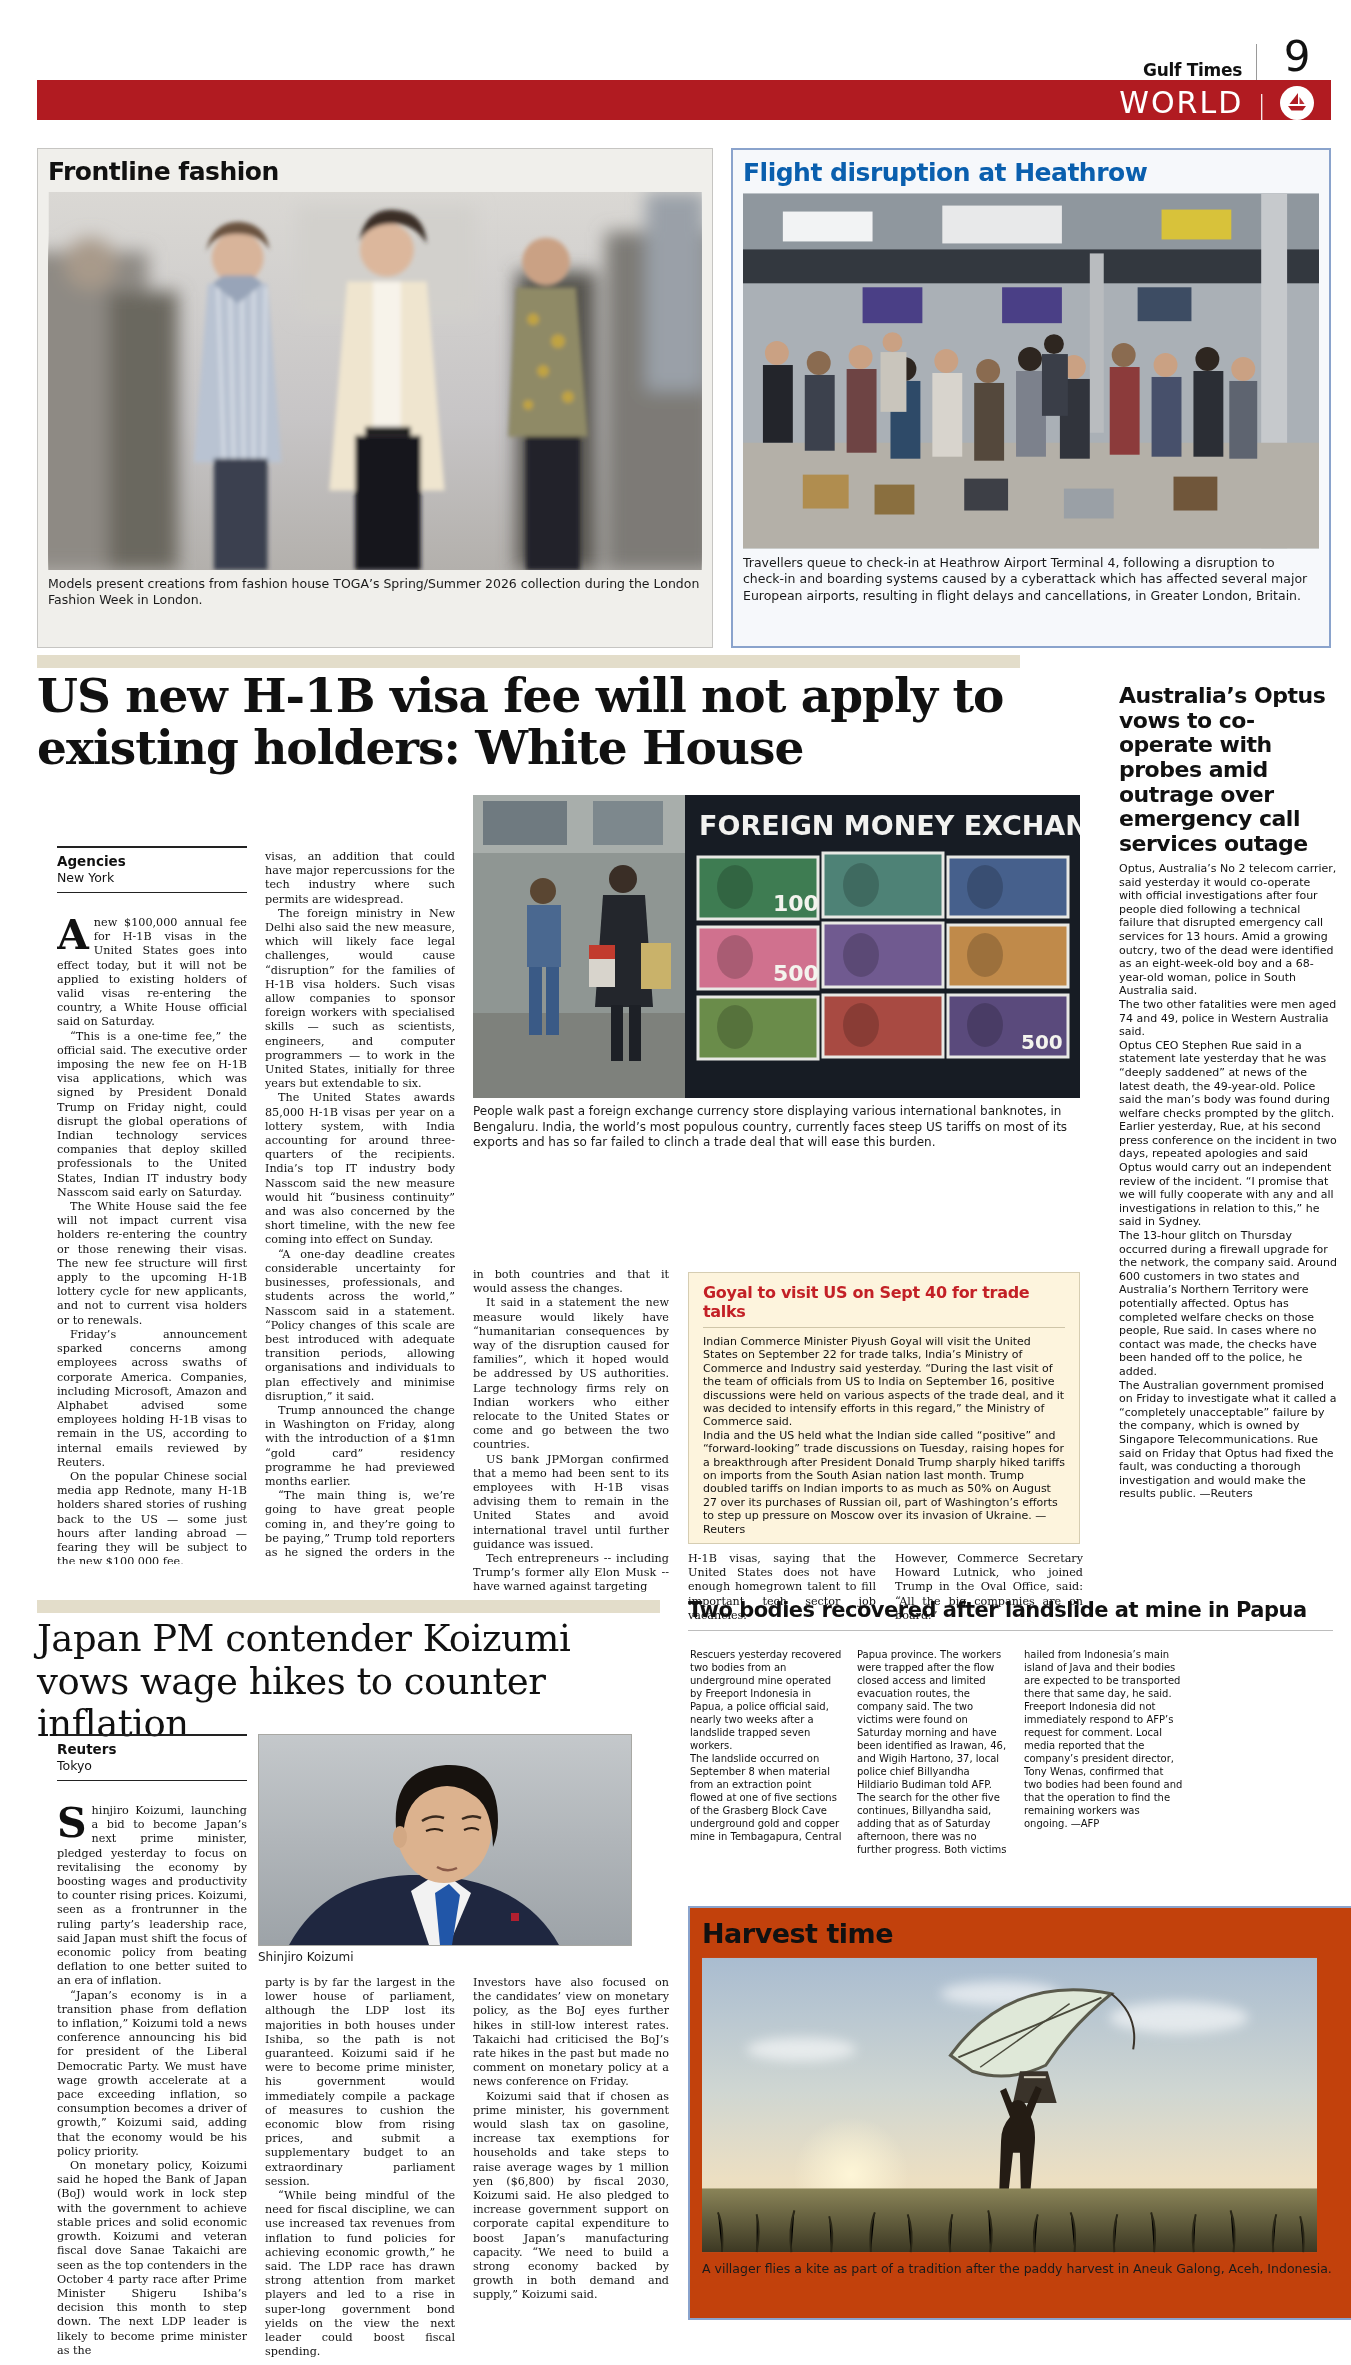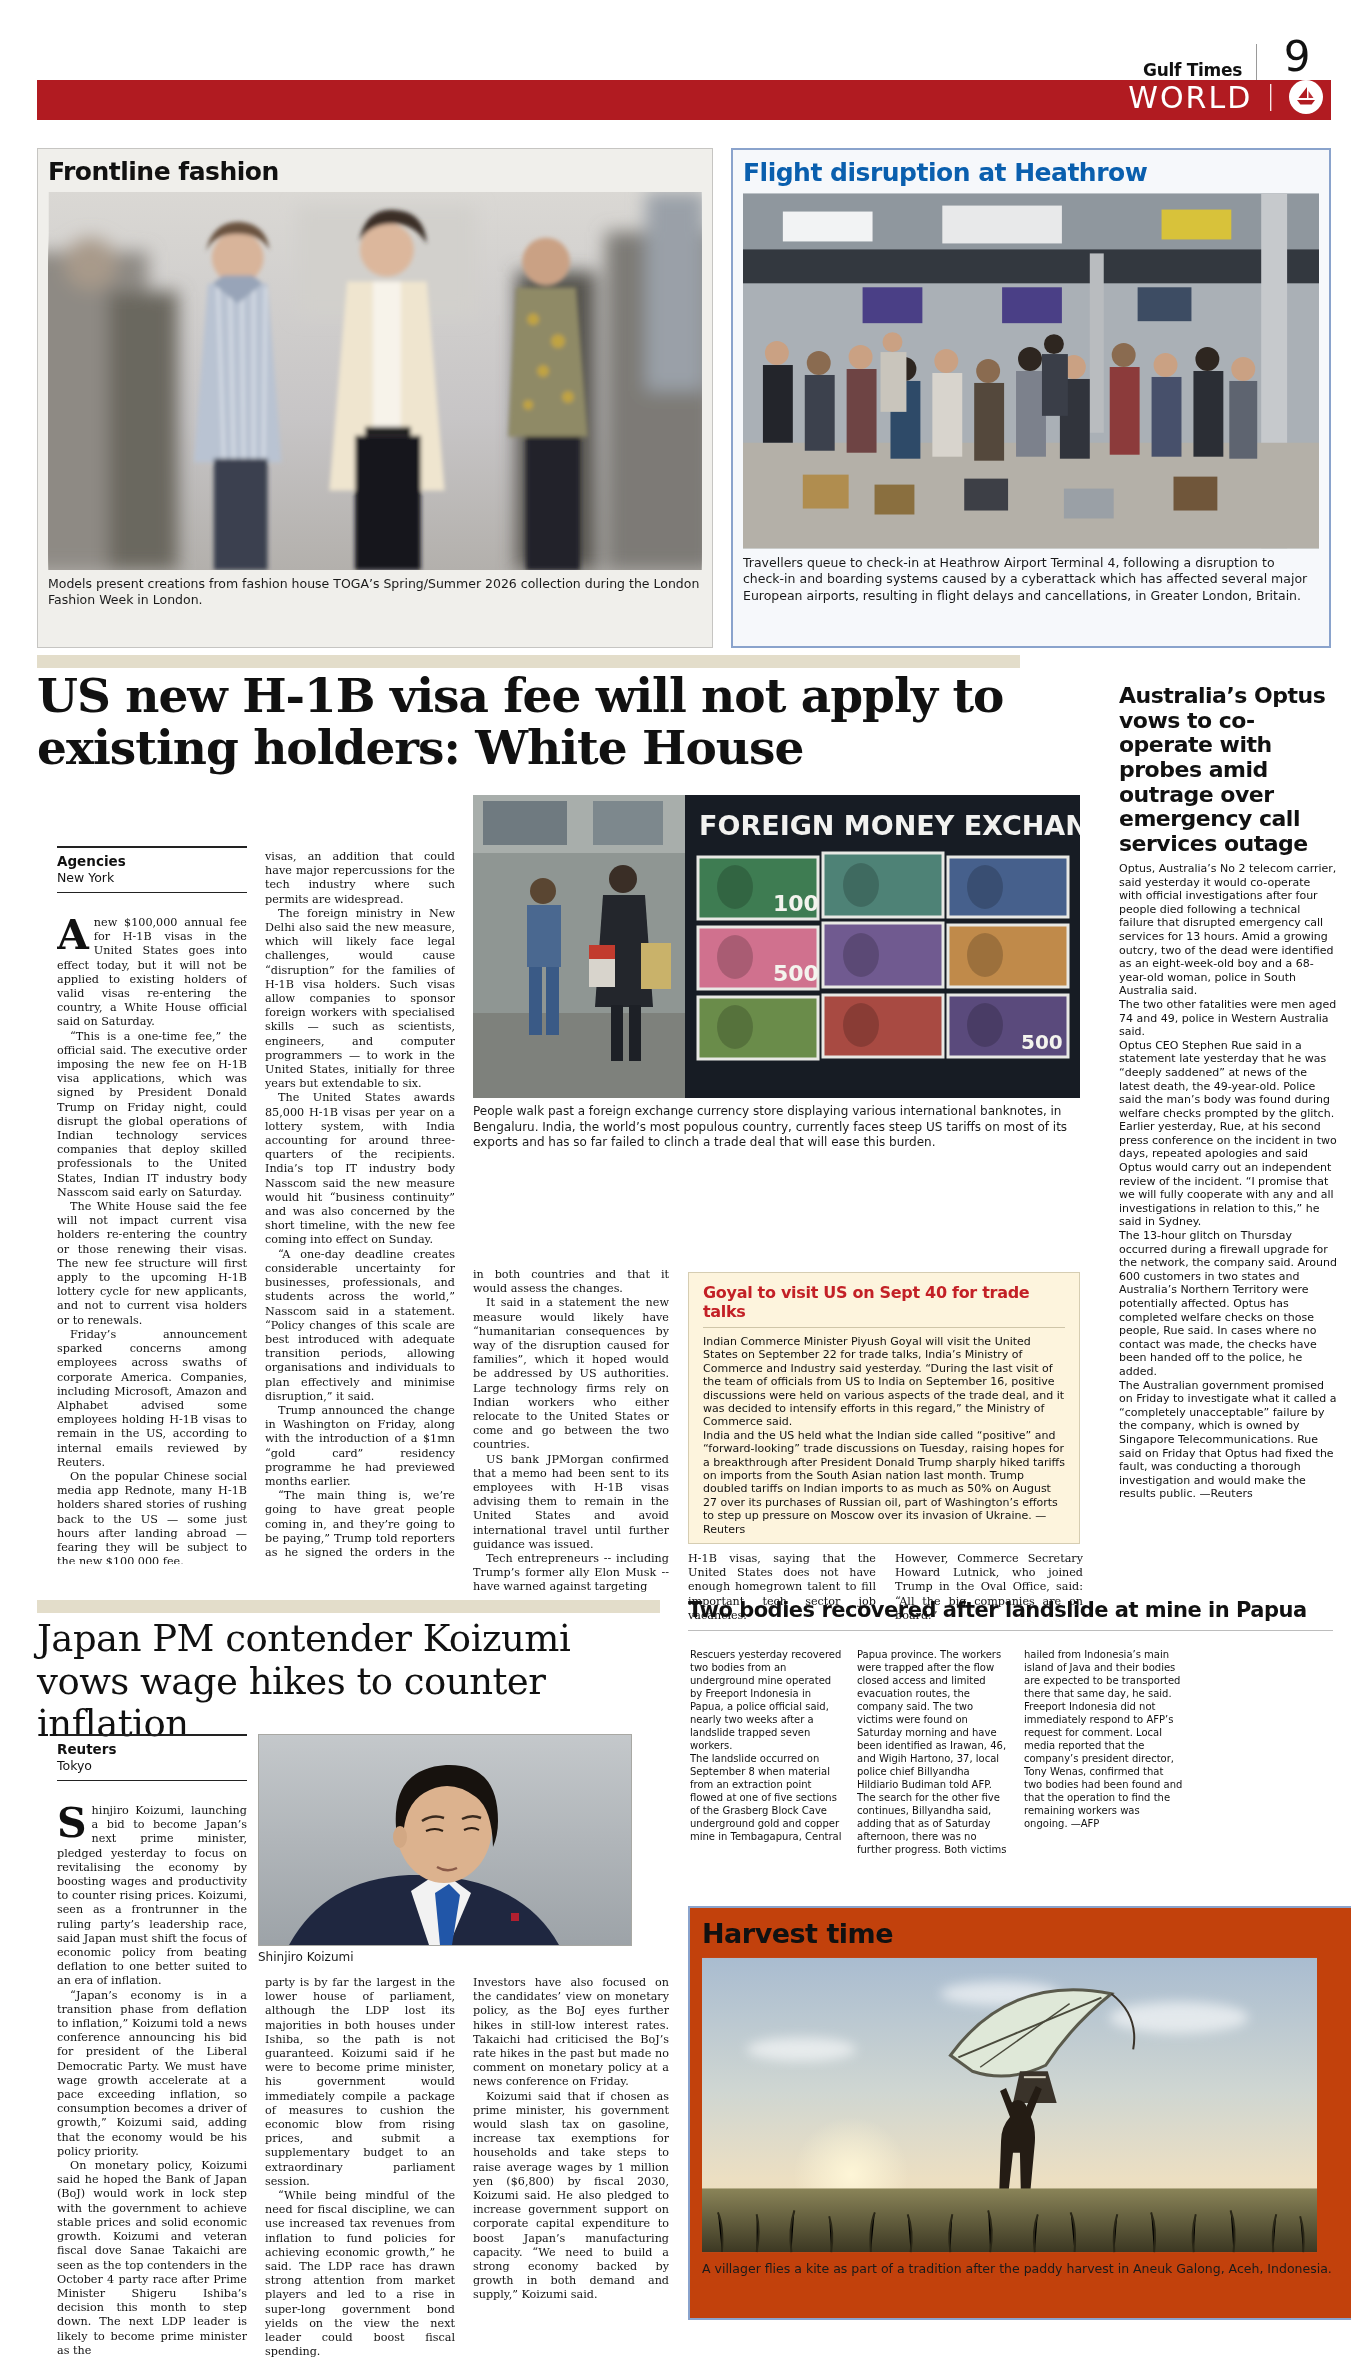--- a/index.html
+++ b/index.html
@@ -4,21 +4,21 @@
 <style>
   html,body{margin:0;padding:0;background:#ffffff;}
   body{width:1351px;height:2365px;position:relative;font-family:"DejaVu Serif",serif;color:#111;}
   .abs{position:absolute;}
   
   .masthead{left:900px;top:42px;width:342px;text-align:right;font-family:"DejaVu Sans",sans-serif;margin-top:18px;}
   .masthead .mh-title{font-weight:bold;font-size:17px;letter-spacing:-0.3px;}
   .masthead .mh-date{font-size:14px;margin-top:1px;}
   .hdr-div{left:1256px;top:44px;width:1px;height:36px;background:#9a9a9a;}
   .pagenum{left:1262px;top:32px;width:70px;text-align:center;font-family:"DejaVu Sans",sans-serif;font-size:42px;font-weight:400;}
-  .banner{left:37px;top:80px;width:1294px;height:40px;background:#b11b21;display:flex;align-items:flex-start;justify-content:flex-end;padding-right:8px;box-sizing:border-box;color:#fff;font-family:"DejaVu Sans",sans-serif;}
+  .banner{left:37px;top:80px;width:1294px;height:40px;background:#b11b21;display:flex;align-items:flex-end;justify-content:flex-end;padding-right:17px;box-sizing:border-box;color:#fff;font-family:"DejaVu Sans",sans-serif;}
   .banner .world{font-size:30px;letter-spacing:2px;font-weight:400;}
   .banner .sep{font-size:26px;margin:0 14px;font-weight:200;opacity:.95;}
   .logo-circle{width:34px;height:34px;border-radius:50%;background:#fff;display:flex;align-items:center;justify-content:center;}
   
   .topbox{box-sizing:border-box;}
   .box-frontline{left:37px;top:148px;width:676px;height:500px;background:#f0efeb;border:1px solid #c6c5c2;}
   .box-heathrow{left:731px;top:148px;width:600px;height:500px;background:#f6f8fb;border:2px solid #8aa3cc;}
   .boxtitle{font-family:"DejaVu Sans",sans-serif;font-weight:bold;font-size:25px;margin:8px 10px 6px;letter-spacing:-0.5px;}
   .boxtitle.blue{color:#0a5fae;}
   .boxcap{font-family:"DejaVu Sans",sans-serif;font-size:12.5px;line-height:1.3;margin:6px 10px;color:#1a1a1a;}

